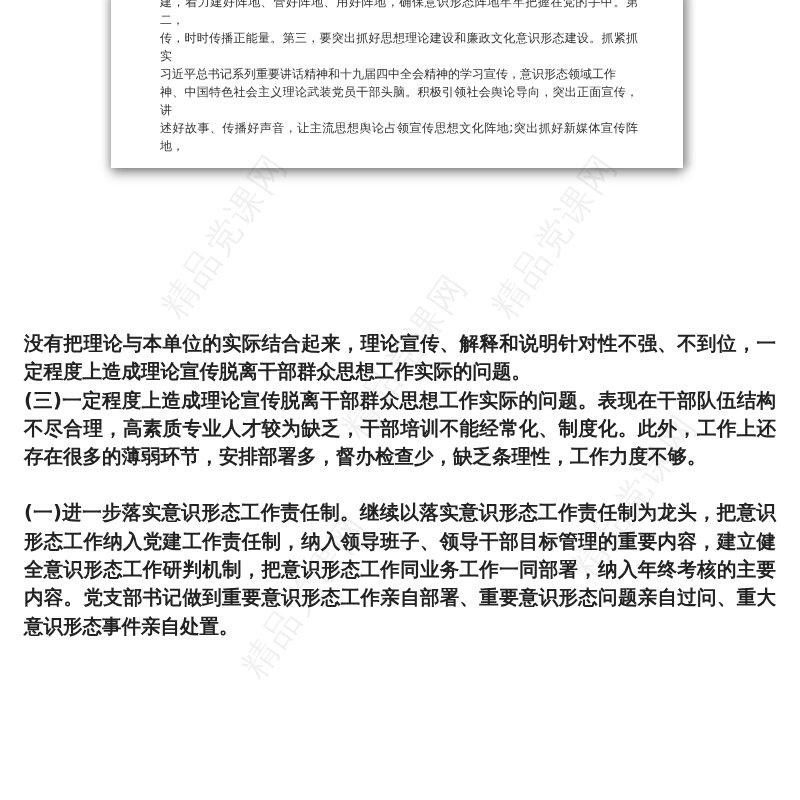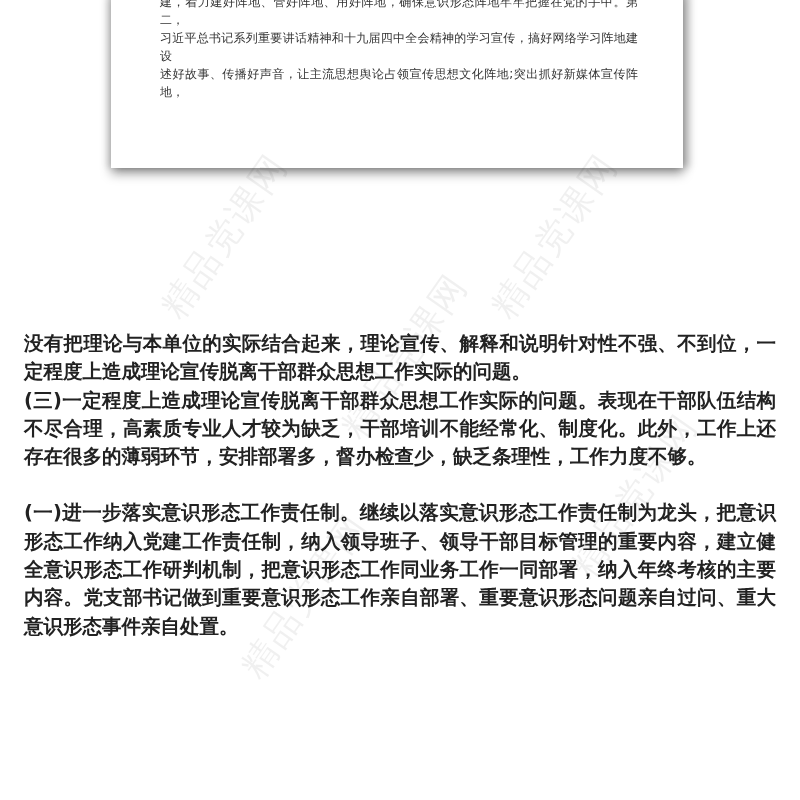--- a/index.html
+++ b/index.html
@@ -33,21 +33,23 @@
     }
     .body-text p { margin: 0; font-weight: bold; }
     .body-text .gap { height: 28px; }
   </style>
 </head>
 <body>
 
 <div class="page-card">
   <div class="card-text">
     <p>建，着力建好阵地、管好阵地、用好阵地，确保意识形态阵地牢牢把握在党的手中。第二，</p>
-    <p>习近平总书记系列重要讲话精神和十九届四中全会精神的学习宣传，搞好网络学习阵地建设</p>
+    <p>传，时时传播正能量。第三，要突出抓好思想理论建设和廉政文化意识形态建设。抓紧抓实</p>
+    <p>习近平总书记系列重要讲话精神和十九届四中全会精神的学习宣传，意识形态领域工作</p>
+    <p>神、中国特色社会主义理论武装党员干部头脑。积极引领社会舆论导向，突出正面宣传，讲</p>
     <p>述好故事、传播好声音，让主流思想舆论占领宣传思想文化阵地;突出抓好新媒体宣传阵地，</p>
 
   </div>
 </div>
 
 <div class="watermark" style="left:150px; top:300px;">精品党课网</div>
 <div class="watermark" style="left:480px; top:300px;">精品党课网</div>
 <div class="watermark" style="left:330px; top:420px;">精品党课网</div>
 <div class="watermark" style="left:560px; top:560px;">精品党课网</div>
 <div class="watermark" style="left:230px; top:660px;">精品党课网</div>

